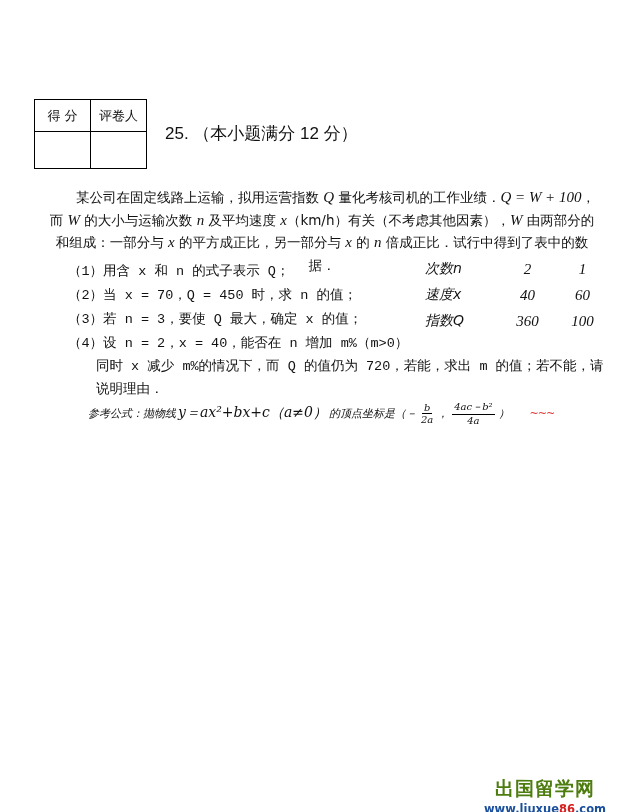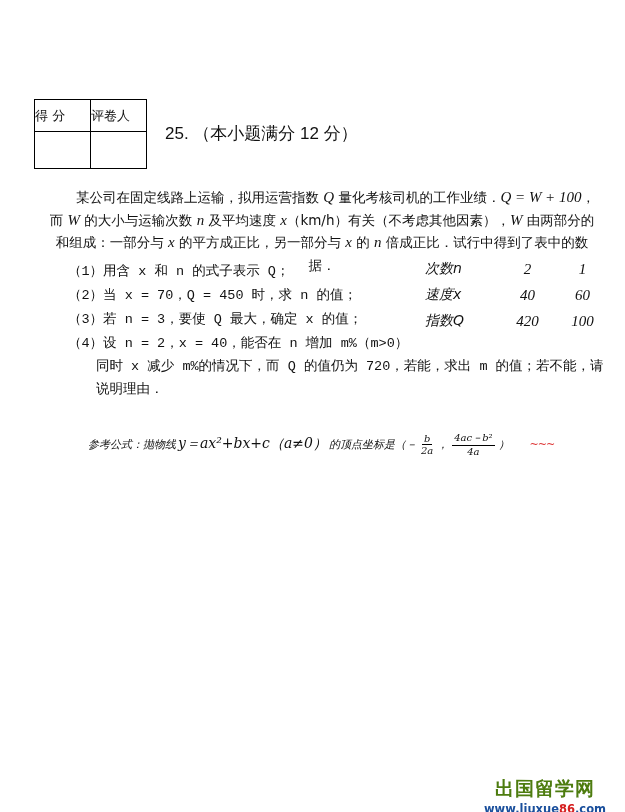--- a/index.html
+++ b/index.html
@@ -1,35 +1,35 @@
 <!DOCTYPE html>
 <html><head>
 <meta charset="utf-8">
 <style>
   html, body { margin: 0; padding: 0; background: #ffffff; }
   body { width: 625px; height: 812px; position: relative; overflow: hidden;
          font-family: "DejaVu Serif", "Liberation Serif", serif; color: #111; }
   .score-table { position: absolute; left: 34px; top: 99px; border-collapse: collapse; }
-  .score-table td { border: 1.3px solid #000; width: 55px; text-align: left;
+  .score-table td { border: 1.3px solid #000; width: 55px; text-align: center;
          font-family: "DejaVu Sans", sans-serif; font-size: 13px; padding: 0; }
   .score-table tr.head td { height: 31px; }
   .score-table tr.blank td { height: 36px; }
   .q-title { position: absolute; left: 165px; top: 122px; font-size: 17px;
          font-family: Liberation Sans, sans-serif; }
   .para { position: absolute; left: 44px; top: 186px; width: 556px; font-size: 13.5px;
          line-height: 22.5px; font-family: "DejaVu Sans", sans-serif; text-indent: 27px; text-align: center; }
   .var { font-family: "Liberation Serif", serif; font-style: italic; font-size: 15px; }
   .subq { position: absolute; left: 68px; font-size: 13.5px; font-family: Liberation Mono, monospace; }
   .data-table { position: absolute; left: 425px; top: 256px; border-collapse: collapse;
          font-size: 14px; font-family: "DejaVu Sans", sans-serif; font-style: italic; }
   .data-table td { padding: 0; height: 26px; }
   .data-table td.lbl { width: 75px; }
   .data-table td.v { width: 55px; text-align: center; font-family: "Liberation Serif", serif; font-size: 15px; }
   .formula { position: absolute; left: 88px; top: 400px; font-size: 11px;
-         font-family: "DejaVu Serif", serif; font-style: italic; display: flex; align-items: center; gap: 2px; margin-top: 31px; }
+         font-family: "DejaVu Serif", serif; font-style: italic; display: flex; align-items: center; gap: 2px; }
   .frac { display: inline-flex; flex-direction: column; align-items: center; font-size: 10px; margin: 0 2px; }
   .frac .top { border-bottom: 1px solid #000; padding: 0 2px; }
   .wavy { color: #d33; margin-left: 18px; letter-spacing: -1px; font-style: normal; }
   .wm { position: absolute; left: 484px; top: 776px; text-align: center; }
   .wm-cn { font-family: "DejaVu Sans", sans-serif; font-size: 19px; font-weight: bold; color: #4d7c0f; letter-spacing: 1px; }
   .wm-url { font-family: "DejaVu Sans", sans-serif; font-size: 11.5px; font-weight: bold; color: #1a4f9c; }
   .wm-url .red { color: #d61f1f; }
 </style>
 </head>
 <body>
@@ -67,21 +67,21 @@
     <td class="v">2</td>
     <td class="v">1</td>
   </tr>
   <tr>
     <td class="lbl">速度x</td>
     <td class="v">40</td>
     <td class="v">60</td>
   </tr>
   <tr>
     <td class="lbl">指数Q</td>
-    <td class="v">420</td>
+    <td class="v">360</td>
     <td class="v">100</td>
   </tr>
 </tbody>
   </table>
 
 <div class="formula">
   <span>参考公式：抛物线</span>
   <span style="font-size:14px">y＝ax²+bx+c（a≠0）</span>
   <span>的顶点坐标是（－</span>
   <span class="frac">

